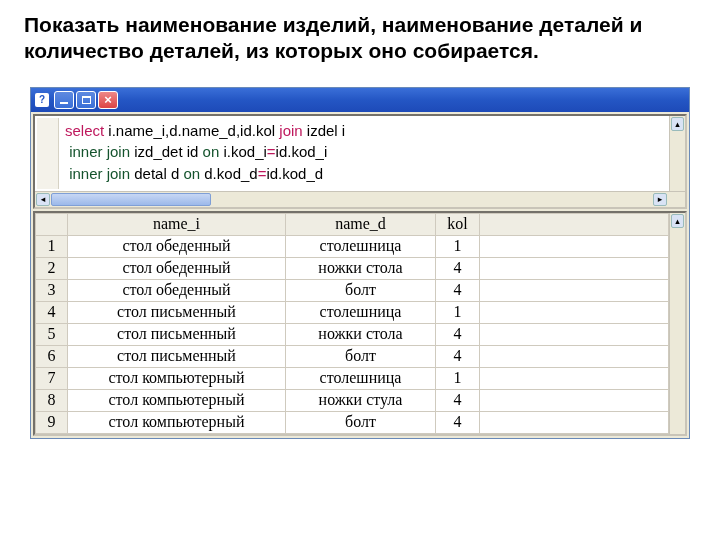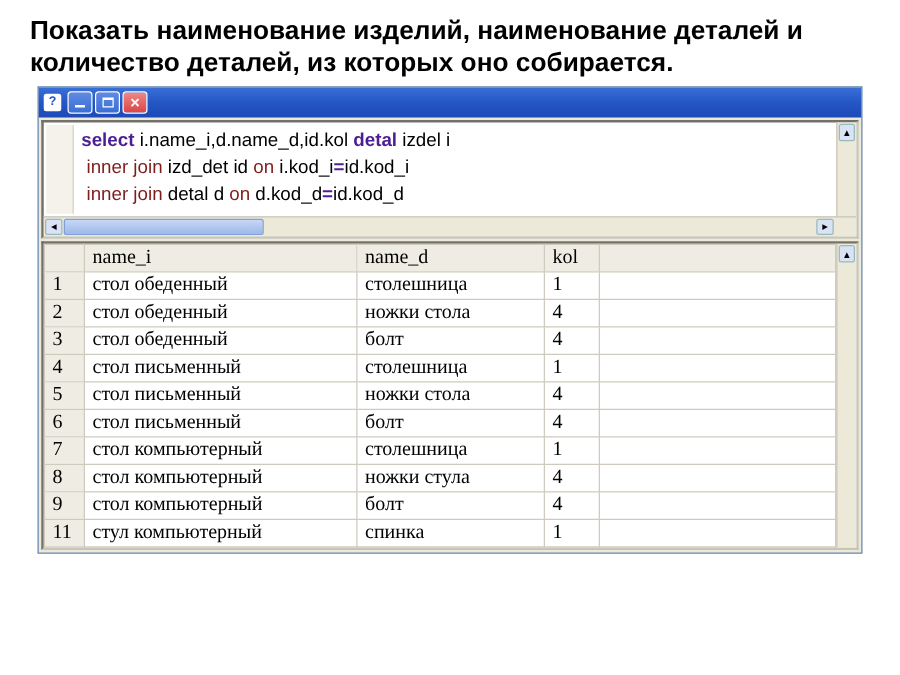--- a/index.html
+++ b/index.html
@@ -11,21 +11,21 @@
     overflow: hidden;
   }
   .slide {
     padding: 12px 24px 0 24px;
   }
   .heading {
     font-size: 21px;
     font-weight: bold;
     line-height: 1.25;
     color: #000;
-    margin-bottom: 4px;
+    margin-bottom: 22px;
   }
   .window {
     border: 1px solid #6a8ab8;
     background: #ece9d8;
     margin: 0 6px;
   }
   .titlebar {
     height: 24px;
     background: linear-gradient(to bottom, #3a6fd8 0%, #2456c4 50%, #1d4ab8 100%);
     display: flex;
@@ -81,22 +81,22 @@
     color: #000;
   }
   .gutter-stub {
     position: absolute;
     left: 2px; top: 2px;
     width: 22px;
     height: calc(100% - 20px);
     background: #f4f2ea;
     border-right: 1px solid #d6d2c4;
   }
-  .kw-blue { color: #4c1d95; font-weight: bold; }
-  .kw-green { color: #7f1d1d; }
+  .kw-blue { color: #be185d; }
+  .kw-green { color: #14532d; }
   .hscroll {
     height: 16px;
     background: #ece9d8;
     border-top: 1px solid #c8c4b8;
     position: relative;
   }
   .hscroll-thumb {
     position: absolute;
     left: 16px; top: 1px;
     height: 13px;
@@ -142,21 +142,21 @@
   table.grid {
     border-collapse: collapse;
     font-family: "Times New Roman", serif;
     font-size: 16px;
     width: 100%;
     table-layout: fixed;
   }
   .grid th, .grid td {
     border: 1px solid #cfcabe;
     padding: 1px 6px;
-    text-align: left;
+    text-align: center;
     height: 22px;
     background:#fff;
     overflow:hidden;
     white-space:nowrap;
   }
   .grid th {
     background: #efede3;
     font-weight: normal;
   }
   .row-head {
@@ -187,21 +187,21 @@
             <div class="max-glyph"></div>
           </div>
         <div class="win-btn win-close">
             <span class="close-glyph">×</span>
           </div>
       </div>
     </div>
 
     <div class="editor-wrap">
       <div class="gutter-stub"></div>
-      <div class="editor" id="sql-editor"><span class="kw-blue">select</span> i.name_i,d.name_d,id.kol <span class="kw-blue">detal</span> izdel i
+      <div class="editor" id="sql-editor"><span class="kw-blue">select</span> i.name_i,d.name_d,id.kol <span class="kw-blue">join</span> izdel i
  <span class="kw-green">inner join</span> izd_det id <span class="kw-green">on</span> i.kod_i<span class="kw-blue">=</span>id.kod_i
  <span class="kw-green">inner join</span> detal d <span class="kw-green">on</span> d.kod_d<span class="kw-blue">=</span>id.kod_d</div>
       <div class="vscroll">
         <div class="vscroll-arrow vs-t">▴</div>
       </div>
       <div class="hscroll">
         <div class="hscroll-arrow hs-l">◂</div>
         <div class="hscroll-thumb"></div>
         <div class="hscroll-arrow hs-r">▸</div>
       </div>
@@ -282,27 +282,20 @@
               <td>4</td>
               <td></td>
             </tr>
             <tr>
               <td class="row-head">9</td>
               <td>стол компьютерный</td>
               <td>болт</td>
               <td>4</td>
               <td></td>
             </tr>
-            <tr>
-              <td class="row-head">11</td>
-              <td>стул компьютерный</td>
-              <td>спинка</td>
-              <td>1</td>
-              <td></td>
-            </tr>
           </tbody>
       </table>
       <div class="vscroll">
         <div class="vscroll-arrow vs-t">▴</div>
       </div>
     </div>
   </div>
 </div>
 
 </body></html>

